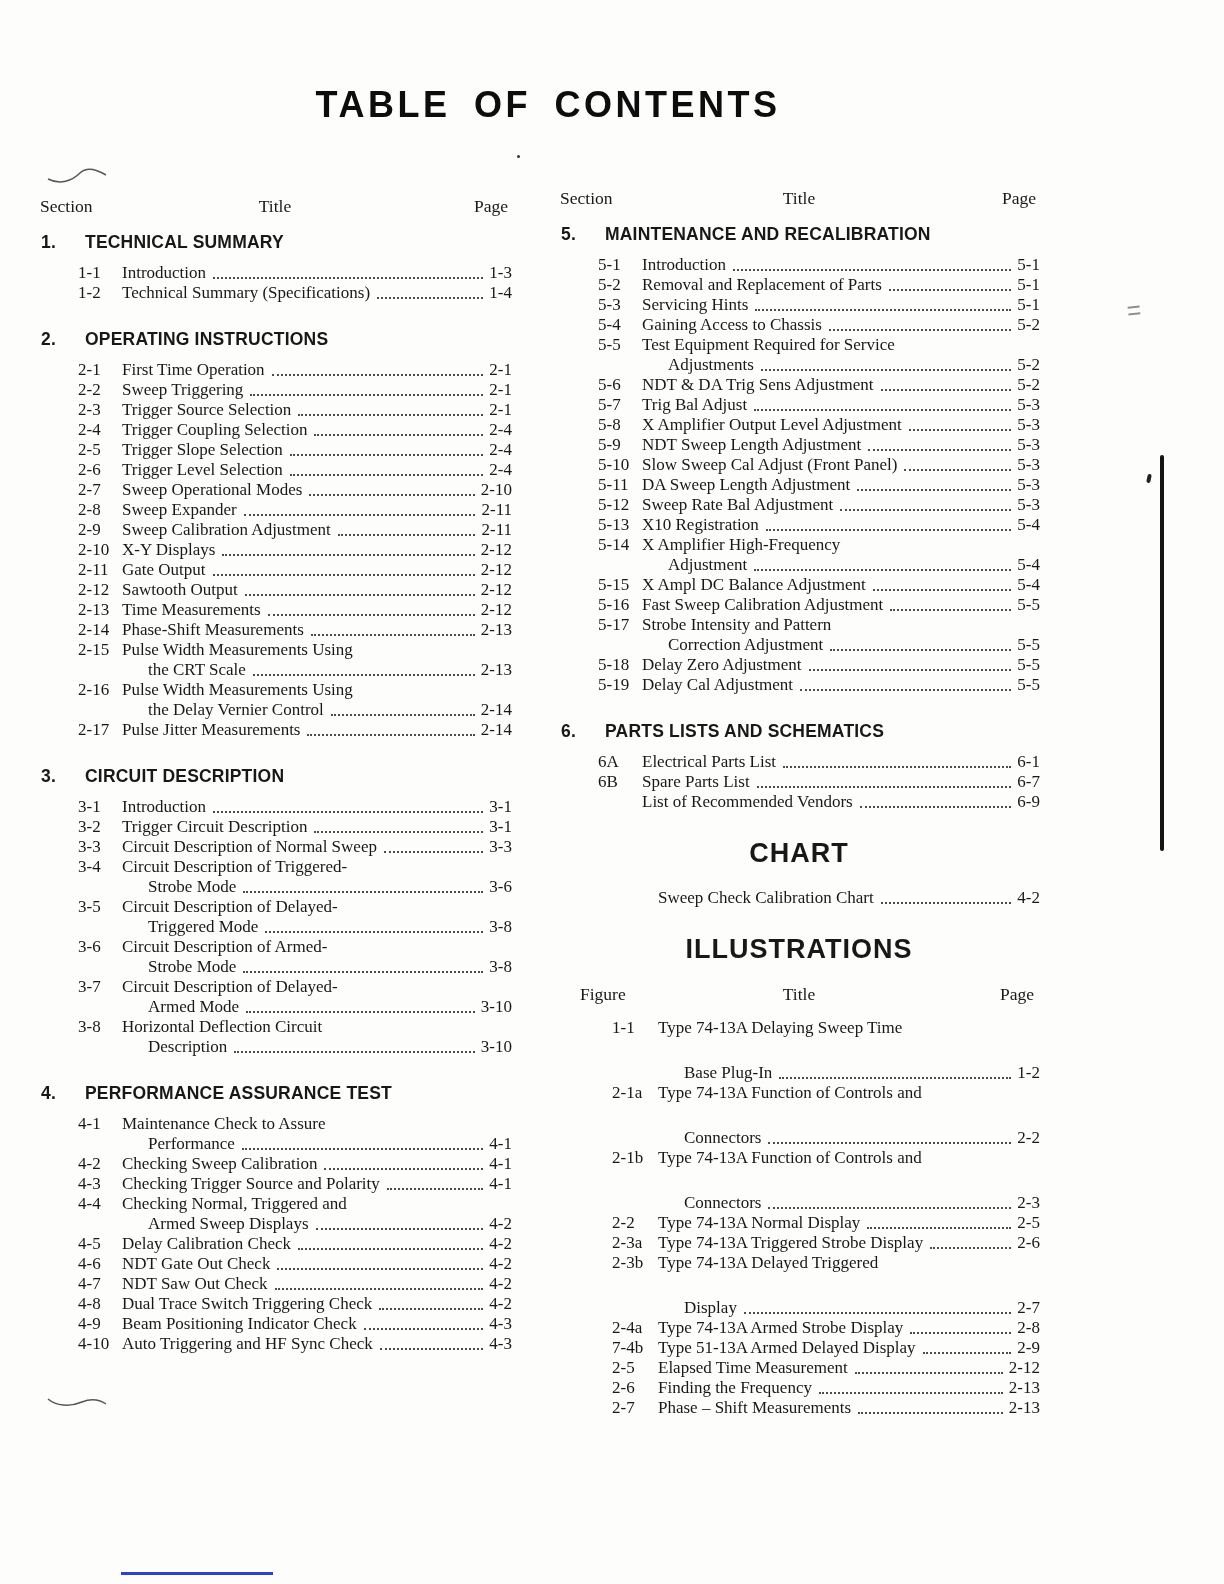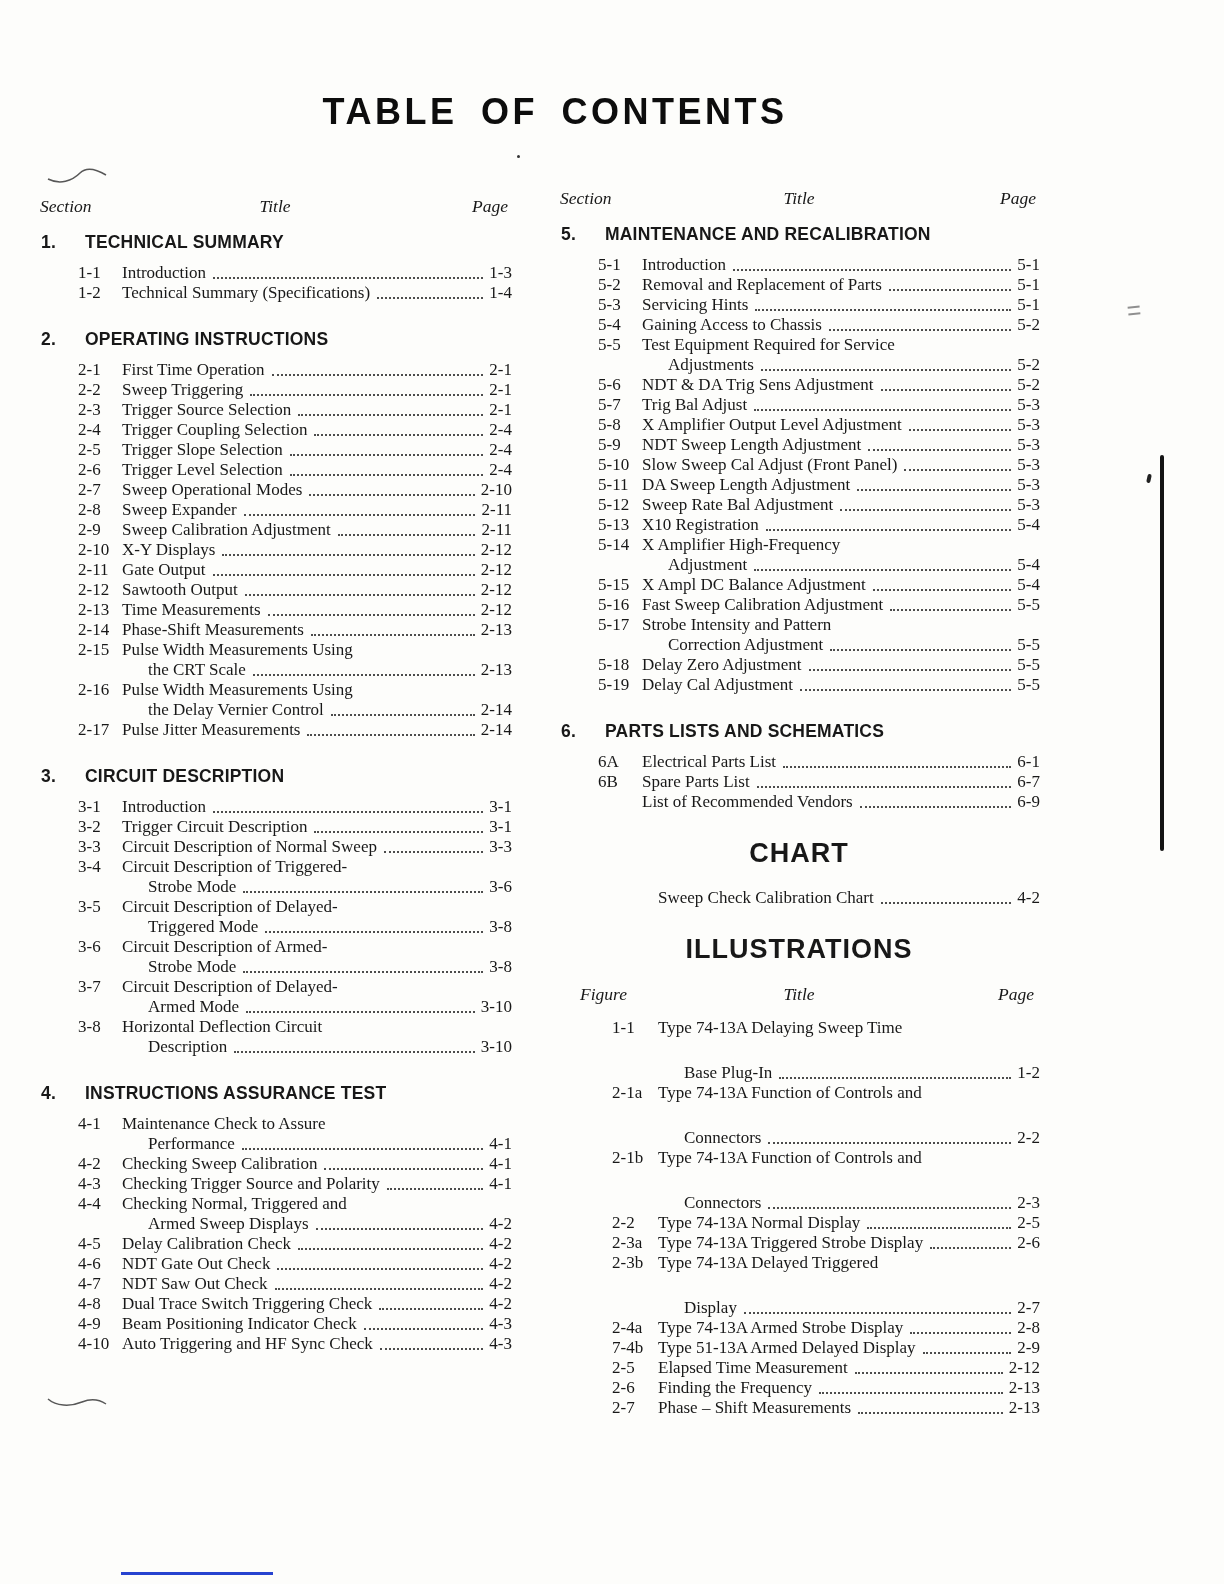--- a/index.html
+++ b/index.html
@@ -12,30 +12,30 @@
     overflow: hidden;
   }
   .page { position: absolute; inset: 0; }
 
   .page-title {
     position: absolute; top: 76px; left: 150px; width: 780px;
     text-align: center;
     font-family: "Liberation Sans", sans-serif;
     font-weight: 700; font-size: 36px;
     letter-spacing: 3.5px; word-spacing: 10px;
-    color: #0d0d0d; margin: 15px;
+    color: #0d0d0d; margin: 8px;
   }
 
   .col { position: absolute; }
   #col-left  { left: 38px;  top: 196px; width: 474px; }
   #col-right { left: 558px; top: 188px; width: 482px; }
 
   .col-header {
     position: relative; display: flex;
-    font-style: italic; font-size: 17.5px;
+    font-size: 17.5px;
     margin-bottom: 16px; padding: 0 4px 0 2px;
     line-height: 20px;
     gap: 28px;
   }
   .col-header .h-title { position: absolute; left: 50%; transform: translateX(-50%); }
   .col-header .h-page  { margin-left: auto; }
 
   .block { margin-bottom: 26px; }
 
   .sec-heading {
@@ -347,21 +347,21 @@
           <div class="line cont">
             <span class="e-text">Description</span>
             <span class="leader"></span>
             <span class="e-page">3-10</span>
           </div>
         </div>
       </div>
       <div class="block">
         <div class="sec-heading">
           <span class="sec-num">4.</span>
-          <span class="sec-title">INSTRUCTIONS ASSURANCE TEST</span>
+          <span class="sec-title">PERFORMANCE ASSURANCE TEST</span>
         </div>
         <div class="entry">
           <div class="line">
             <span class="e-num">4-1</span>
             <span class="e-text">Maintenance Check to Assure</span>
           </div>
           <div class="line cont">
             <span class="e-text">Performance</span>
             <span class="leader"></span>
             <span class="e-page">4-1</span>

